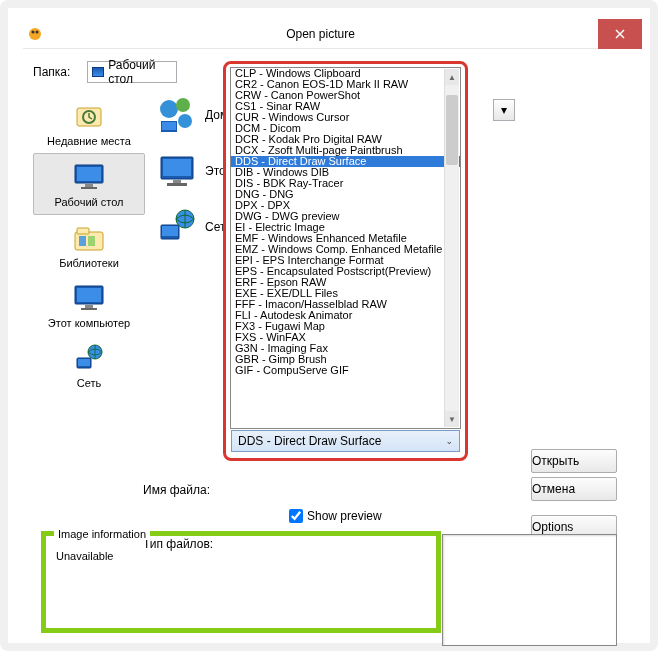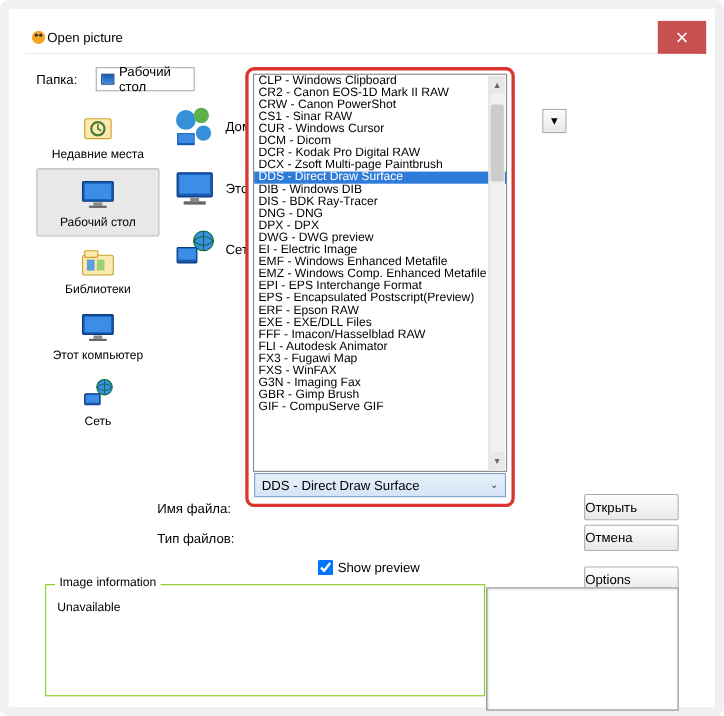--- a/index.html
+++ b/index.html
@@ -1,20 +1,20 @@
 <!DOCTYPE html>
 <html><head>
 <meta charset="utf-8">
 <style>
 * { box-sizing: border-box; margin: 0; padding: 0; font-family: 'Segoe UI', Tahoma, sans-serif; font-size: 12px; }
 body { background: #fff; width: 658px; height: 651px; position: relative; overflow: hidden; }
 .outer-frame { position: absolute; left: 0; top: 0; width: 658px; height: 651px; border: 8px solid #f0f0f0; border-radius: 8px; background: #fff; }
 
 .titlebar { position: absolute; left: 15px; top: 11px; right: 8px; height: 30px; background: #fff; border-bottom: 1px solid #e8e8e8; display: flex; align-items: center; }
-.title-text { flex: 1; color: #000; }
+.title-text { flex: 1; text-align: center; color: #000; }
 .title-icon { width: 16px; height: 16px; margin-left: 4px; }
 .close-btn { width: 44px; height: 30px; background: #c8504f; color: #fff; display: flex; align-items: center; justify-content: center; cursor: pointer; font-size: 14px; }
 
 .content { position: absolute; left: 15px; top: 41px; right: 15px; bottom: 15px; background: #fff; padding: 10px 10px 0 10px; }
 
 .folder-row { display: flex; align-items: center; gap: 6px; height: 26px; margin-bottom: 8px; }
 .folder-label { width: 48px; }
 .folder-combo { flex: 0 0 90px; height: 22px; border: 1px solid #abadb3; background: #fff; display: flex; align-items: center; padding: 0 4px; gap: 4px; }
 .monitor-icon-s { width: 14px; height: 10px; background: linear-gradient(#1a5bb0, #3c8de8); border: 1px solid #0a3a80; position: relative; }
 
@@ -25,29 +25,29 @@
 .sb-icon { width: 36px; height: 30px; margin-bottom: 4px; display: flex; align-items: center; justify-content: center; }
 .sb-label { font-size: 11px; text-align: center; line-height: 1.1; }
 
 .icon-recent svg, .icon-monitor svg, .icon-lib svg, .icon-network svg { width: 32px; height: 28px; }
 
 .file-area { flex: 1; padding-left: 12px; display: flex; flex-direction: column; gap: 12px; }
 .net-item { display: flex; align-items: center; gap: 8px; height: 44px; }
 .net-icon { width: 40px; height: 40px; position: relative; }
 
 .fields-area { position: absolute; left: 120px; top: 400px; right: 130px; }
-.field-row { display: flex; align-items: center; height: 26px; margin-bottom: 2px; }
+.field-row { display: flex; align-items: center; height: 26px; margin-bottom: 2px; margin-top: 28px; }
 
 .right-btns { position: absolute; right: 18px; top: 400px; width: 86px; display: flex; flex-direction: column; gap: 4px; }
 .btn { height: 24px; background: linear-gradient(#fdfdfd, #e8e8e8); border: 1px solid #acacac; border-radius: 2px; cursor: pointer; display: flex; align-items: center; justify-content: flex-start; }
 
 .preview-check { position: absolute; left: 246px; top: 460px; display: flex; align-items: center; gap: 4px; padding-left: 20px; }
 .preview-check input { width: 14px; height: 14px; }
 
-.info-group { position: absolute; left: 18px; top: 482px; width: 400px; height: 102px; border: 1px solid #84cc16; }
+.info-group { position: absolute; left: 18px; top: 482px; width: 400px; height: 102px; border: 5px solid #84cc16; }
 .info-legend { position: absolute; top: -8px; left: 8px; background: #fff; padding: 0 4px; font-size: 11px; }
 .info-text { padding: 14px 10px; font-size: 11px; }
 
 .preview-box { position: absolute; right: 18px; top: 485px; width: 175px; height: 112px; border: 1px solid #888; background: #fff; box-shadow: inset 1px 1px 2px rgba(0,0,0,0.15); }
 
 
 .dropdown-frame { position: absolute; left: 215px; top: 53px; width: 245px; height: 400px; border: 3px solid #d9362f; border-radius: 8px; background: #fff; z-index: 100; }
 .dd-list { position: absolute; left: 4px; top: 3px; right: 4px; height: 362px; border: 1px solid #888; background: #fff; overflow: hidden; }
 .dd-items { height: 100%; overflow-y: hidden; }
 .dd-item { height: 11px; line-height: 11px; font-size: 11px; padding: 0 4px; white-space: nowrap; overflow: hidden; cursor: pointer; }

